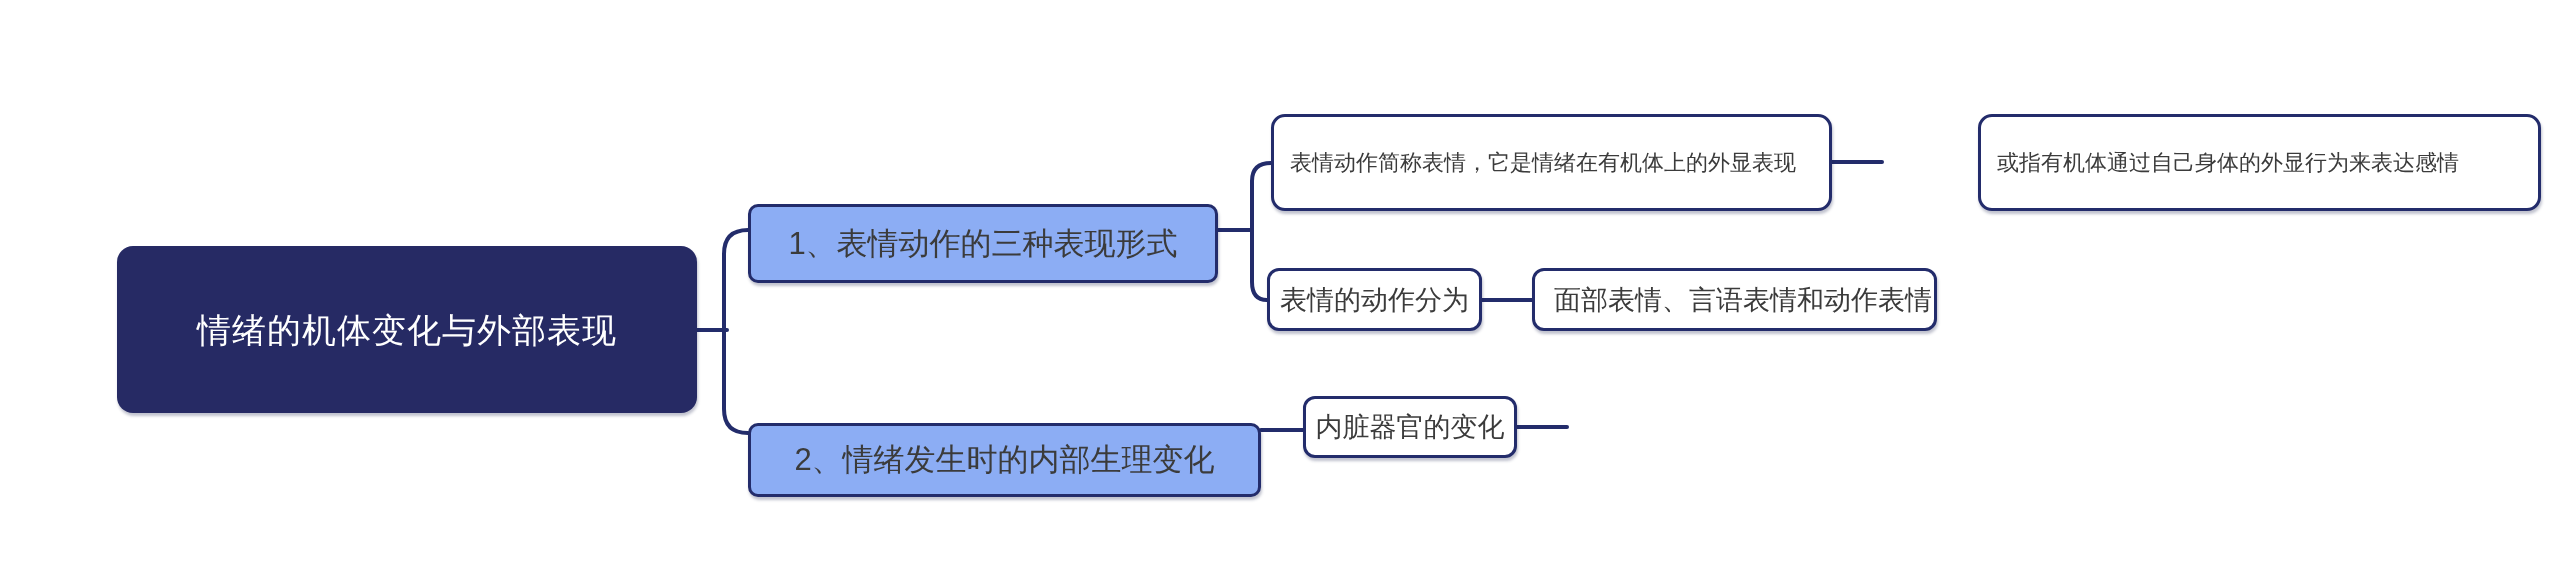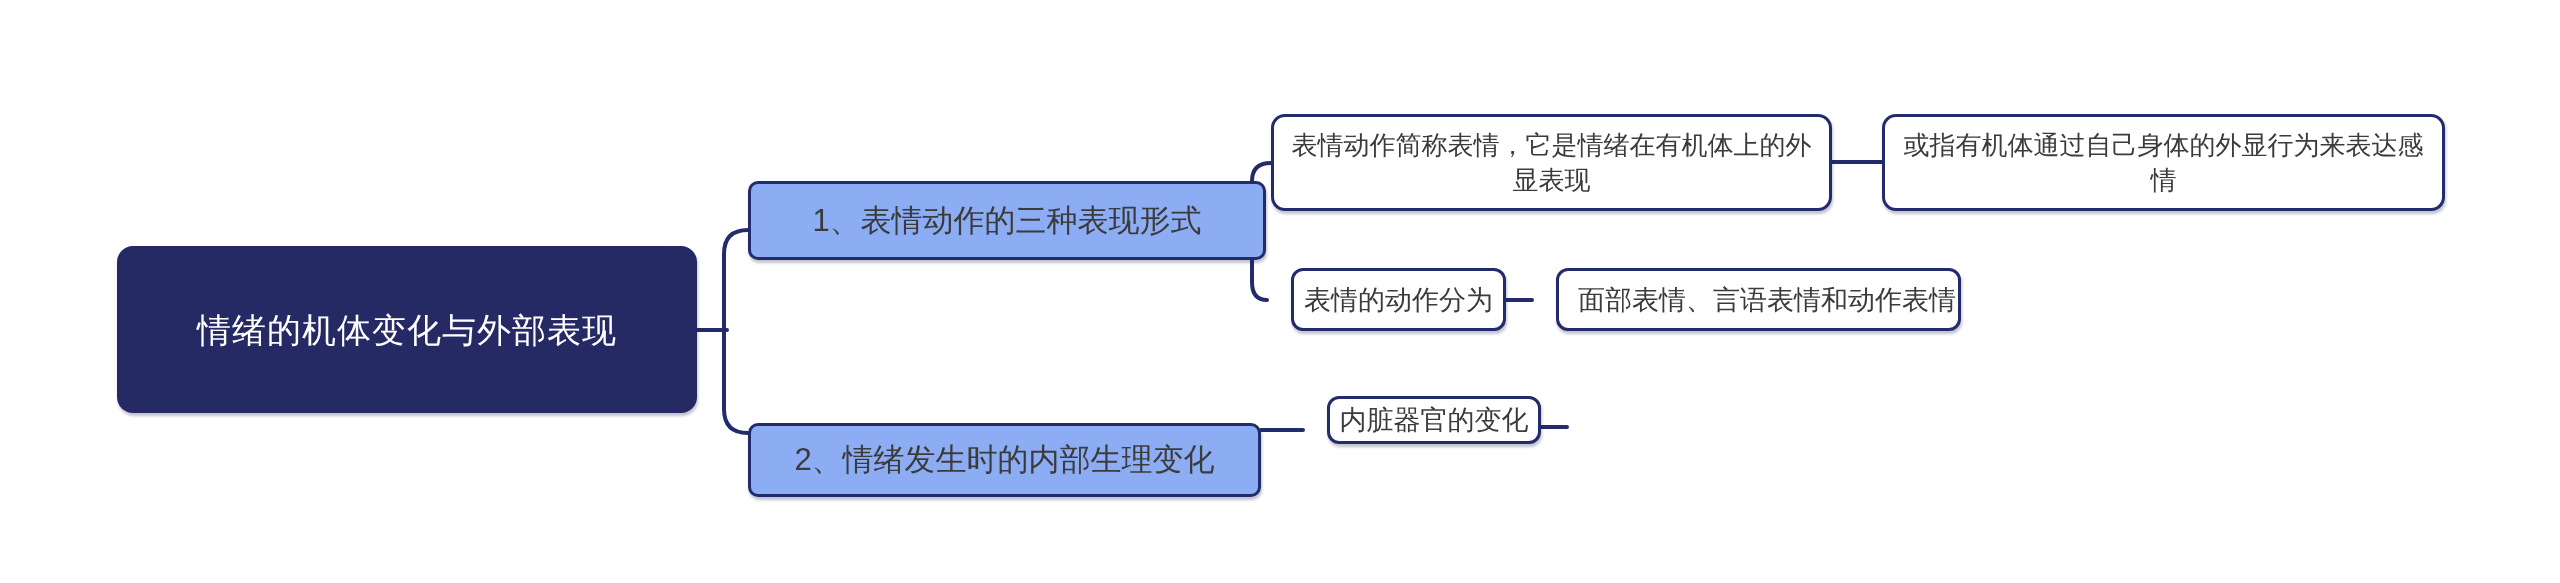--- a/index.html
+++ b/index.html
@@ -47,45 +47,44 @@
     padding: 0 55px;
     text-align: center;
   }
   .node-branch {
     background: var(--branch-fill, #8cadf4);
     border: 3px solid var(--stroke, #232c6b);
     border-radius: 10px;
     font-size: 31px;
     white-space: nowrap;
   }
-  .node-b1 { left: 748px; top: 181px; width: 518px; height: 79px; }
+  .node-b1 { left: 748px; top: 204px; width: 470px; height: 79px; }
   .node-b2 { left: 748px; top: 391px; width: 513px; height: 74px; margin-top: 32px; }
   .node-leaf {
     background: var(--node-fill, #ffffff);
     border: 3px solid var(--stroke, #232c6b);
     border-radius: 14px;
   }
   .node-multiline {
-    font-size: 26px;
+    font-size: 22px;
     line-height: 35px;
     padding: 0 16px;
     text-align: center;
     justify-content: flex-start;
   }
   .node-a { left: 1271px; top: 114px; width: 561px; height: 97px; }
-  .node-bb { left: 1882px; top: 114px; width: 563px; height: 97px; }
+  .node-bb { left: 1978px; top: 114px; width: 563px; height: 97px; }
   .node-single {
     font-size: 27px;
     white-space: nowrap;
     border-radius: 12px;
-    margin-left: 24px;
   }
   .node-c { left: 1267px; top: 268px; width: 215px; height: 63px; }
   .node-d { left: 1532px; top: 268px; width: 405px; height: 63px; padding-left: 17px; }
-  .node-e { left: 1303px; top: 396px; width: 214px; height: 48px; }
+  .node-e { left: 1303px; top: 396px; width: 214px; height: 62px; }
   .node-f { left: 1567px; top: 396px; width: 288px; height: 62px; }
 </style>
 </head>
 <body>
 
 <div class="canvas">
 
   <svg class="connectors" viewBox="0 0 2560 583">
     <path d="M 697 330 H 727"></path>
     <path d="M 748 230 Q 724 230 724 254 L 724 409 Q 724 433 748 433"></path>

